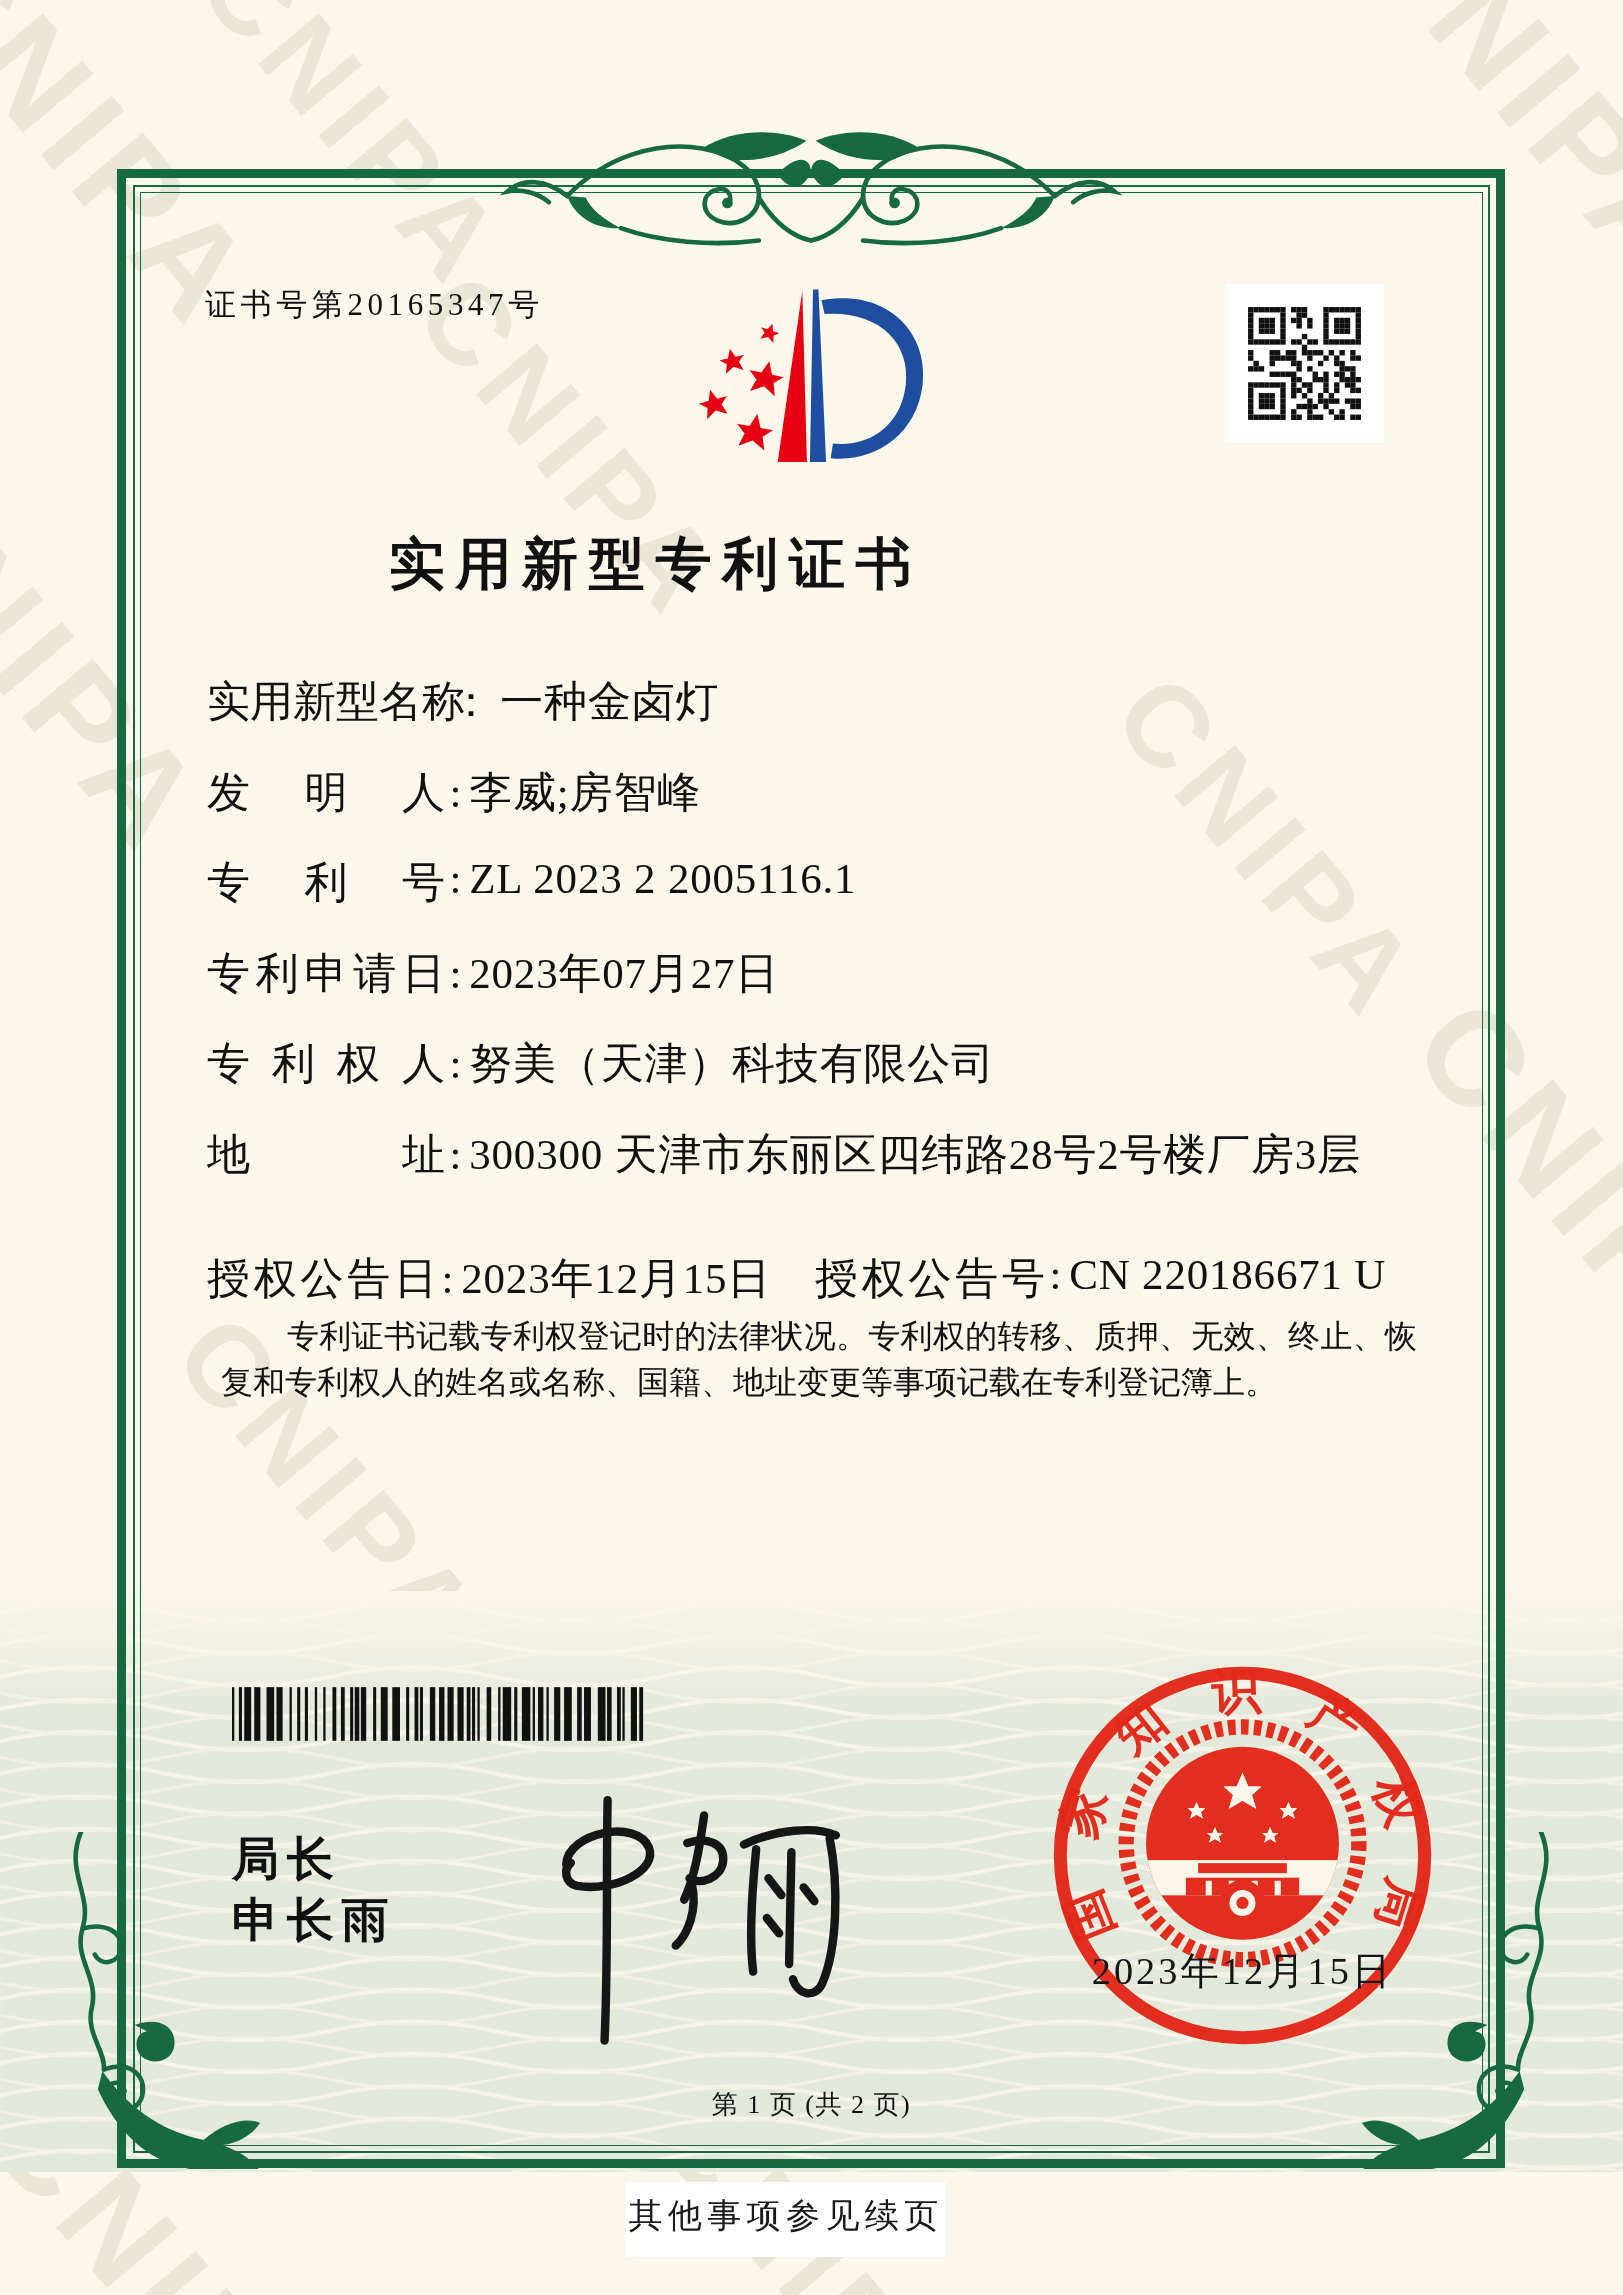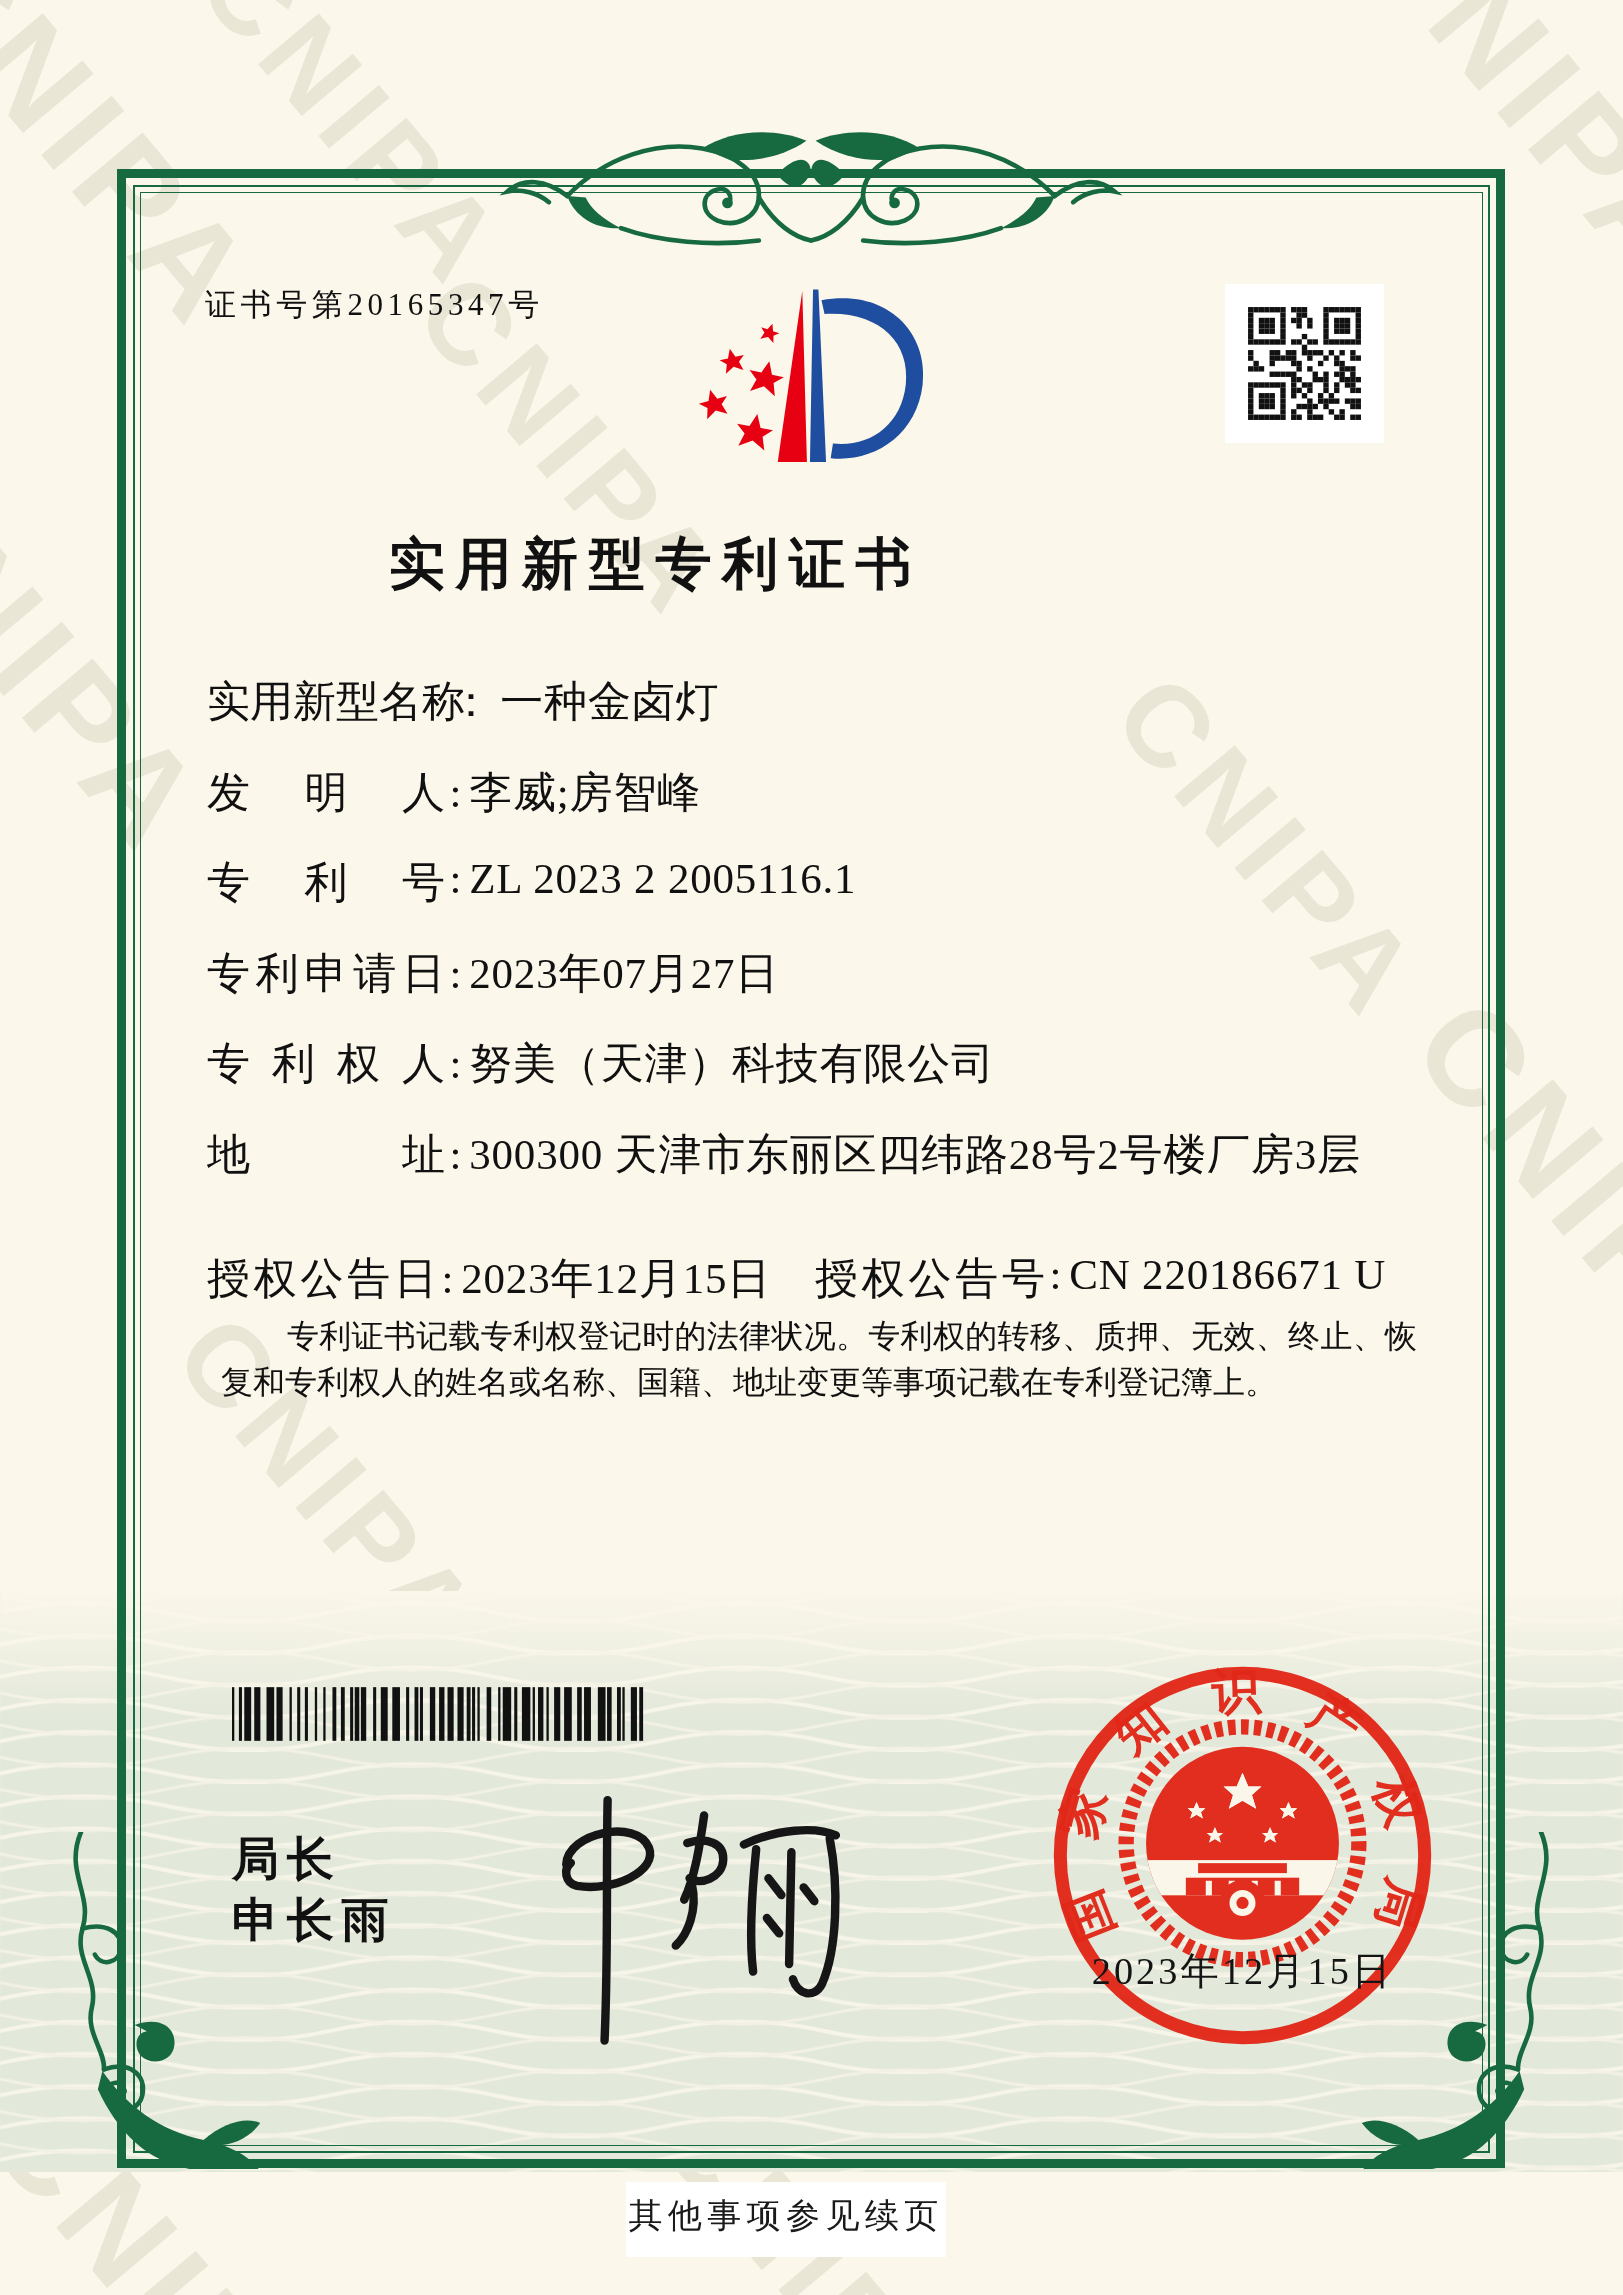--- a/index.html
+++ b/index.html
@@ -487,17 +487,18 @@
         <path transform="translate(-36,-26) scale(1.1)" d="M0,-10 L2.94,-3.09 9.51,-3.09 4.76,1.18 6.88,8.09 0,4 -6.88,8.09 -4.76,1.18 -9.51,-3.09 -2.94,-3.09 Z"></path>
         <path transform="translate(36,-26) scale(1.1)" d="M0,-10 L2.94,-3.09 9.51,-3.09 4.76,1.18 6.88,8.09 0,4 -6.88,8.09 -4.76,1.18 -9.51,-3.09 -2.94,-3.09 Z"></path>
       </g>
       <circle cx="0" cy="62" r="30" fill="#e12717"></circle>
       <circle cx="0" cy="62" r="17" fill="#fbf7ea"></circle>
       <circle cx="0" cy="62" r="8" fill="#e12717"></circle>
     </g>
     <text x="0" y="168" text-anchor="middle" font-size="50" letter-spacing="4" fill="#141414" font-family="Liberation Serif, DejaVu Serif, serif">2023年12月15日</text>
   </svg>
 
+  <div class="abs" id="page-info">第 1 页 (共 2 页)</div>
 
   <div class="abs" id="cont-box">其他事项参见续页</div>
 
 </div>
 
 
 </body></html>

